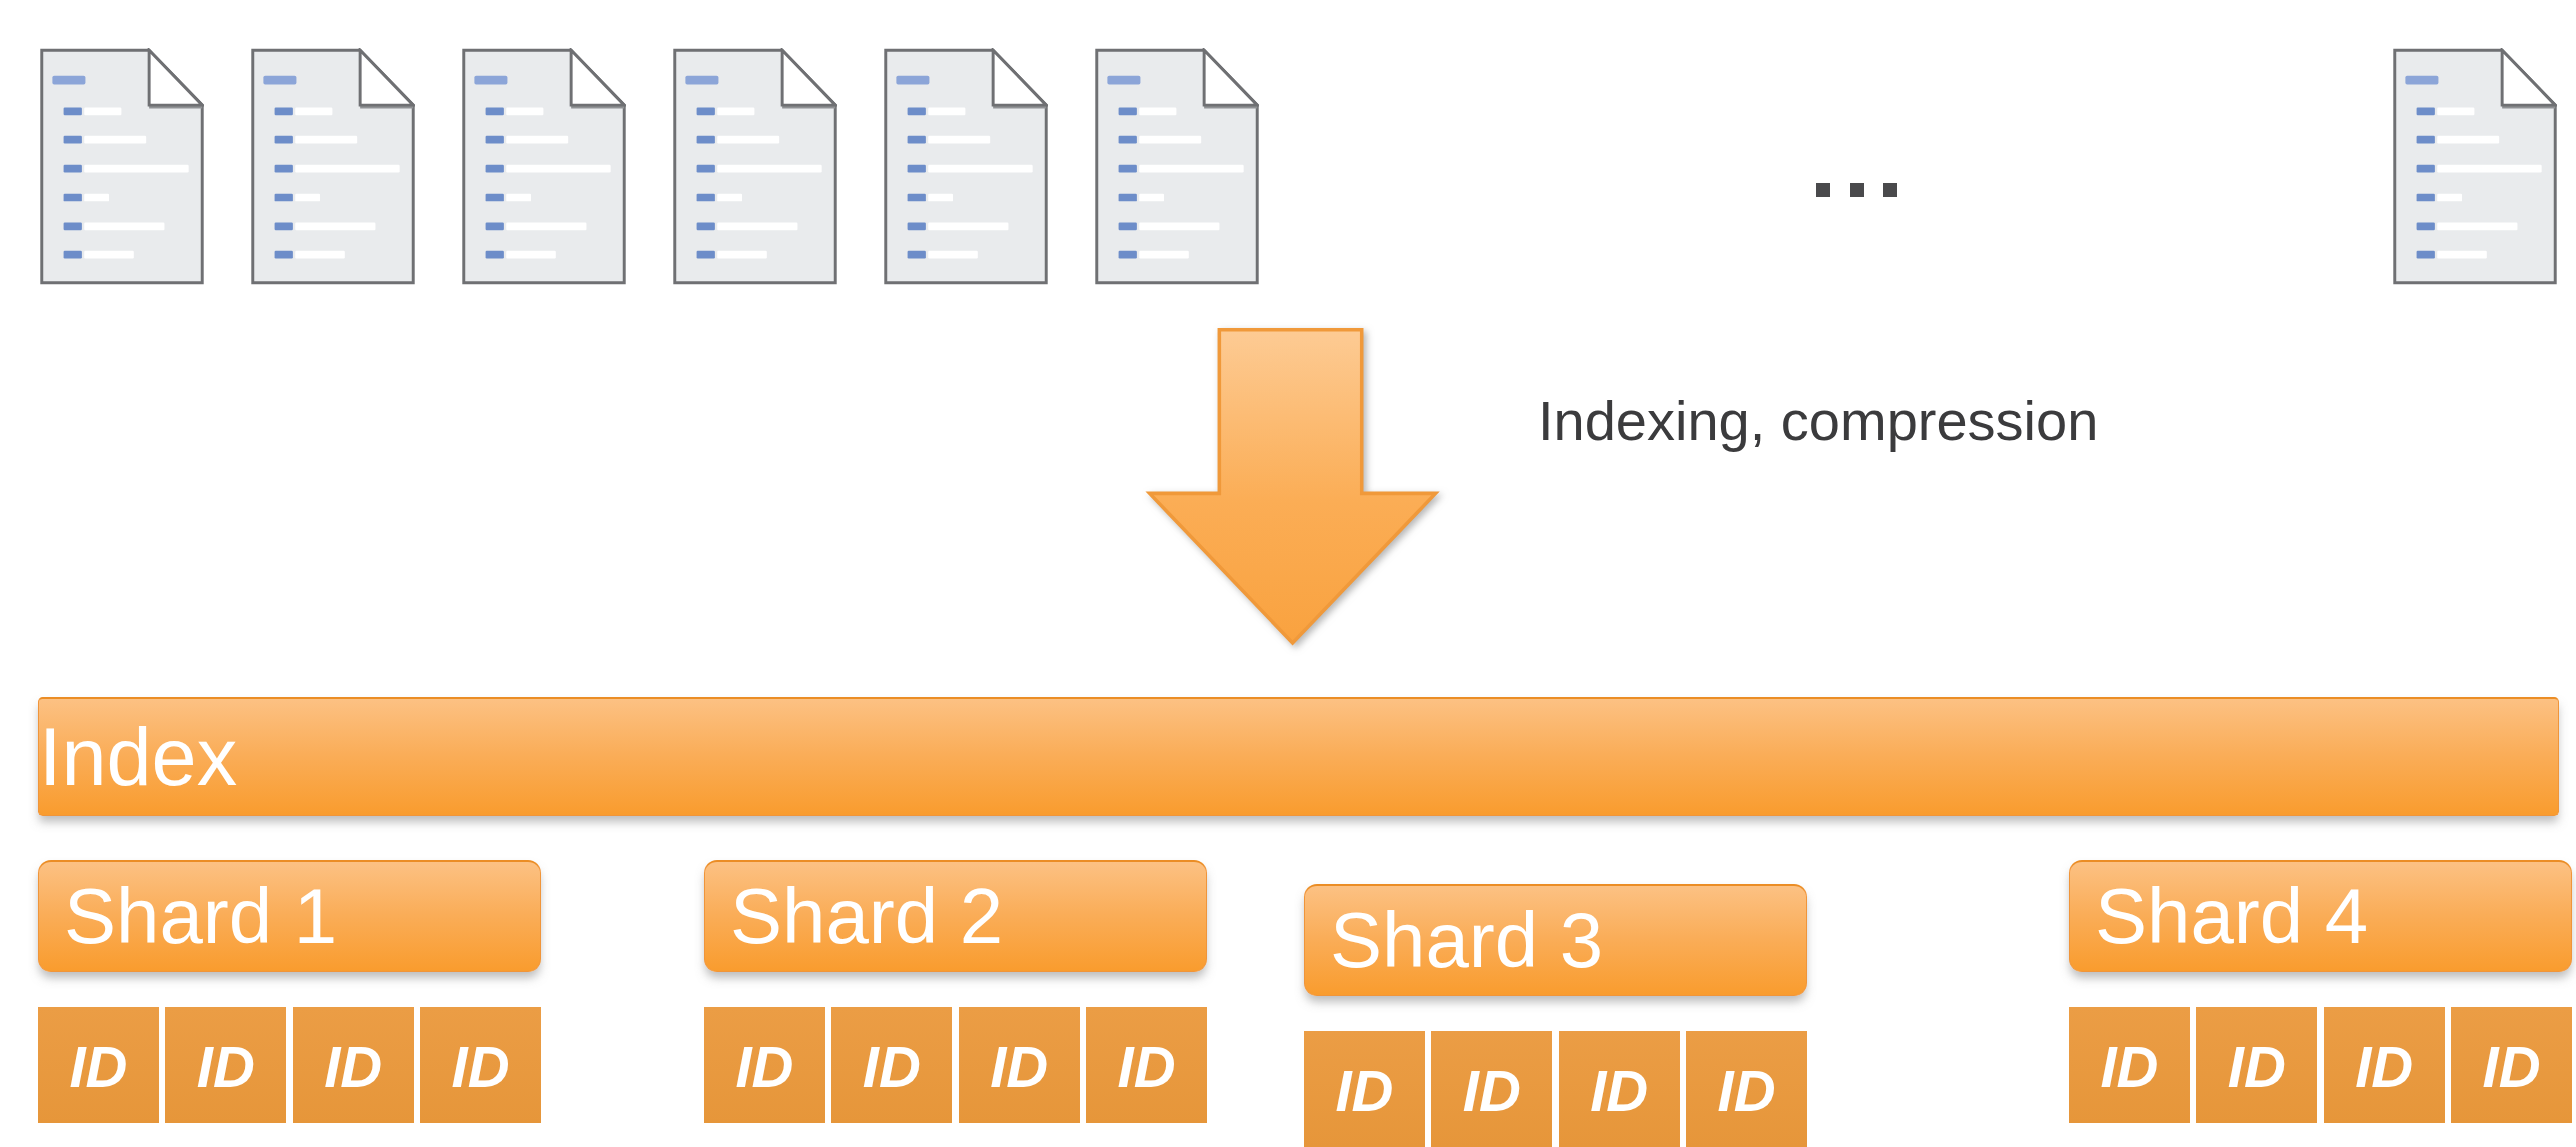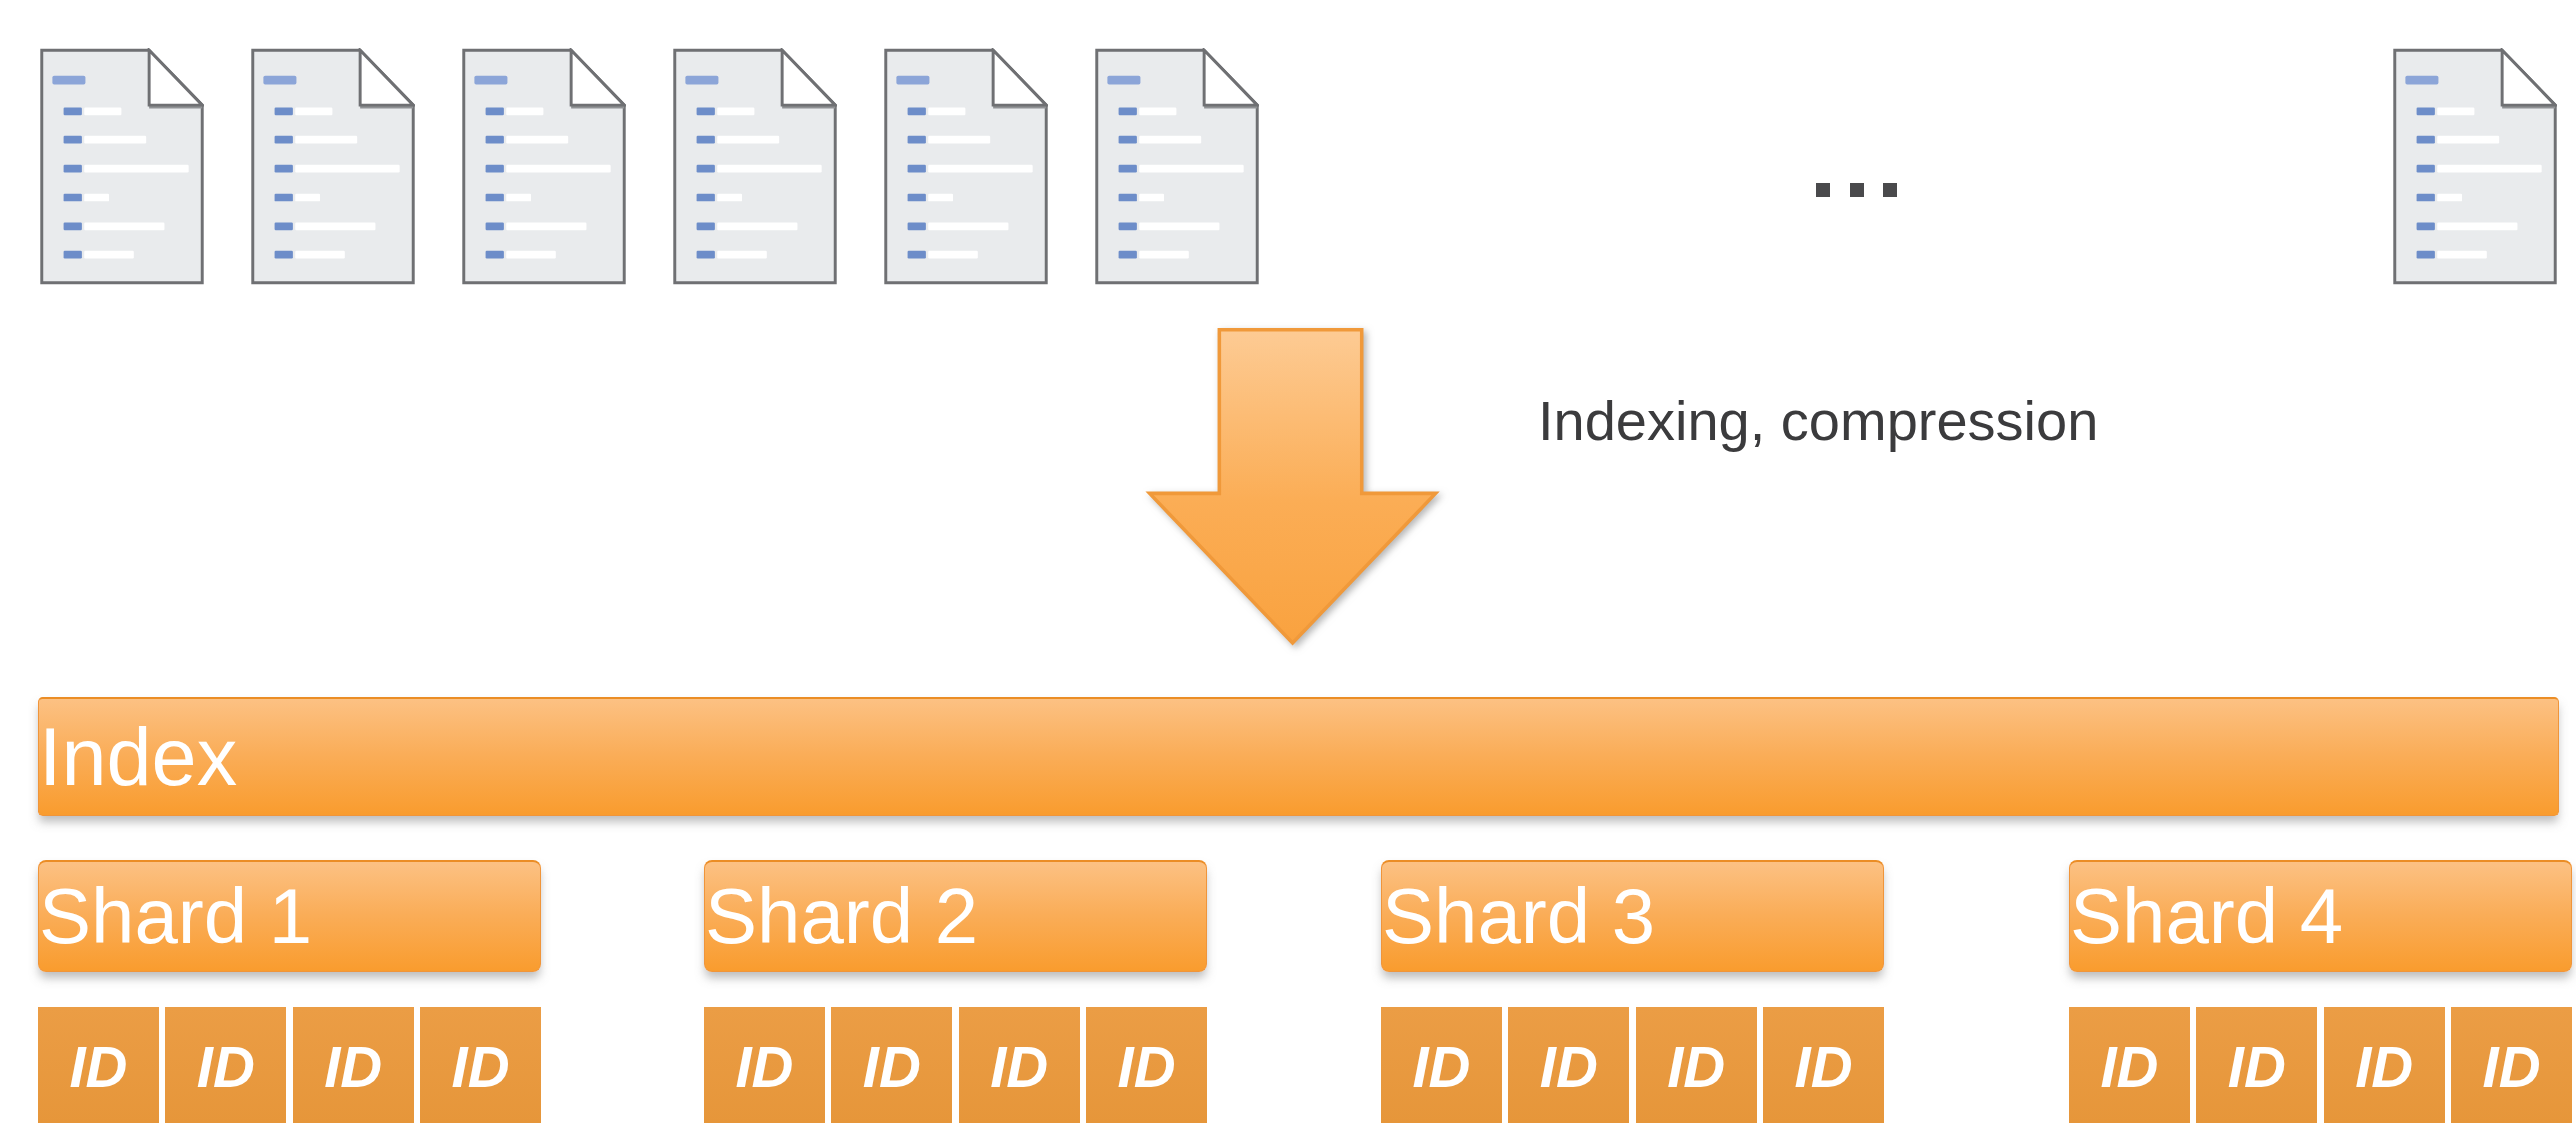--- a/index.html
+++ b/index.html
@@ -32,33 +32,33 @@
     box-shadow:0 7px 9.5px -1.2px rgba(125,125,125,.5);
     box-sizing:border-box;color:#ffffff;
     display:flex;align-items:center;
   }
   .index-bar{
     position:absolute;left:38px;top:697px;width:2521px;height:119px;
     border-radius:4.7px;font-size:81px;
   }
   .shard-box{
     position:absolute;top:860px;width:503px;height:112px;
-    border-radius:8px;font-size:78px;
+    border-radius:13px;font-size:78px;padding-left:25px;
   }
   .id-row{
     position:absolute;top:1007px;width:503px;height:116px;
     display:flex;gap:6.5px;
   }
   .id-cell{
     flex:1 1 0;background:linear-gradient(180deg,#EB9D45 0%,#E6963A 100%);
     color:#ffffff;font-weight:bold;font-size:58px;
     display:flex;align-items:center;justify-content:center;
     padding-top:3.5px;box-sizing:border-box;font-style:italic;
   }
-  .col-0{left:38px;} .col-1{left:704px;} .col-2{left:1381px;} .col-3{left:2057px;margin-left:12px;}
+  .col-0{left:38px;} .col-1{left:704px;} .col-2{left:1304px;margin-top:24px;} .col-3{left:2057px;margin-left:12px;}
 </style>
 </head>
 <body>
 
 <div id="canvas">
 
   <svg width="0" height="0" style="position:absolute" aria-hidden="true">
     <defs>
       <g id="doc-sym">
         <polygon points="3,3 185,3 275,96 275,397 3,397" fill="#E9EBED" stroke="#6F7073" stroke-width="5"></polygon>

